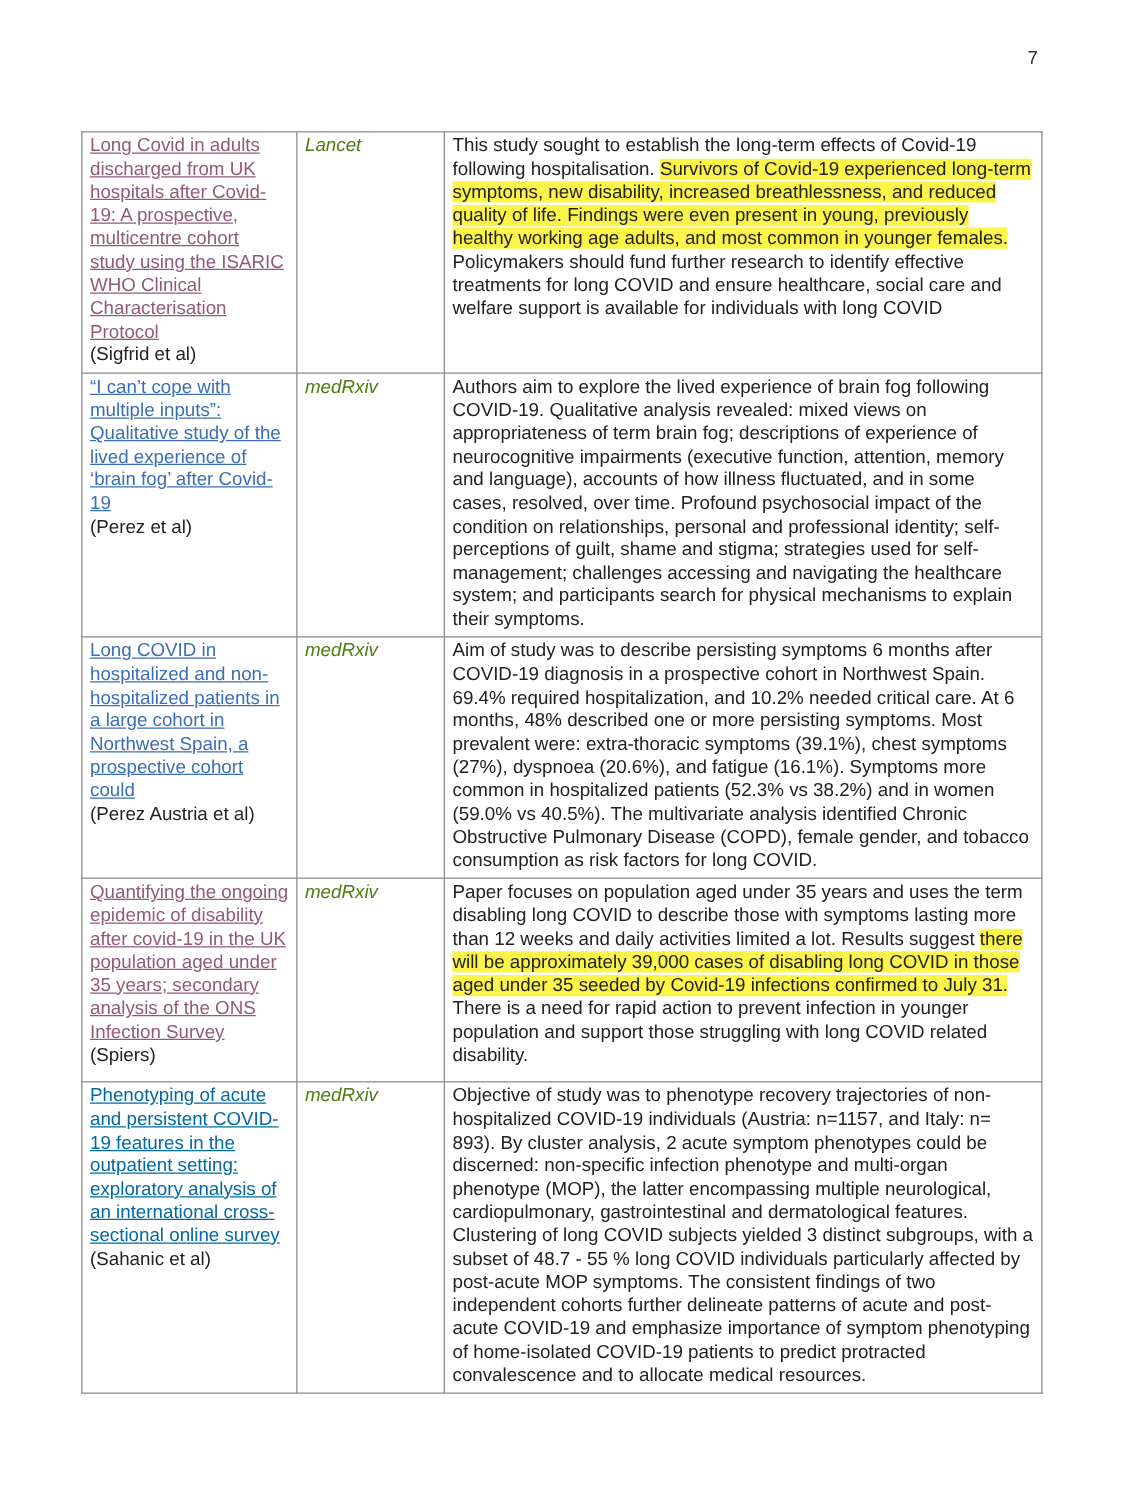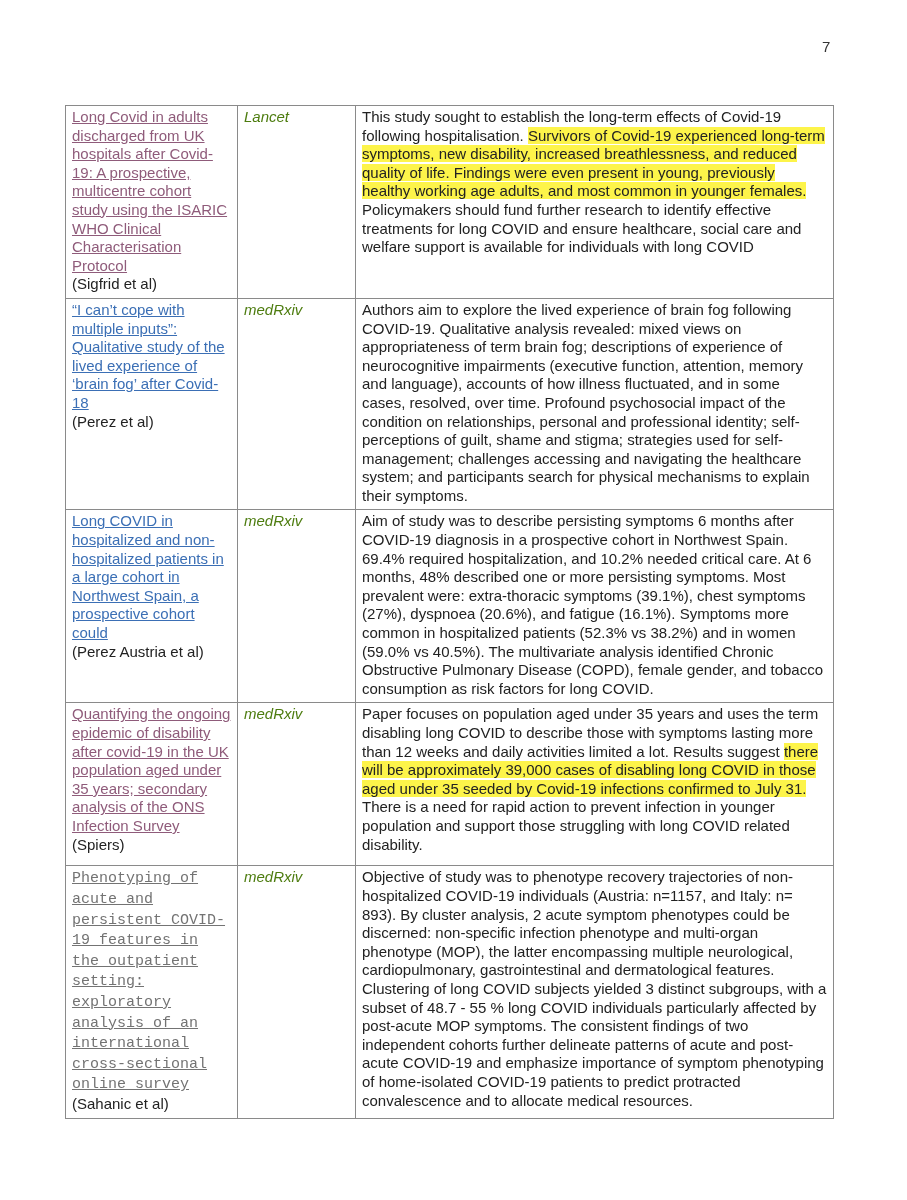--- a/index.html
+++ b/index.html
@@ -56,21 +56,21 @@
       <td>
         <span class="journal">Lancet</span>
       </td>
       <td>
         <span>This study sought to establish the long-term effects of Covid-19 following hospitalisation. </span><span class="hl" style="background: rgb(253, 244, 74);">Survivors of Covid-19 experienced long-term symptoms, new disability, increased breathlessness, and reduced quality of life. Findings were even present in young, previously healthy working age adults, and most common in younger females.</span><span> Policymakers should fund further research to identify effective treatments for long COVID and ensure healthcare, social care and welfare support is available for individuals with long COVID</span>
       </td>
     </tr>
 
     <tr style="height:190px">
       <td>
-        <a class="title-link unvisited" style="color: rgb(59, 111, 181);">“I can’t cope with multiple inputs”: Qualitative study of the lived experience of ‘brain fog’ after Covid-18</a>
+        <a class="title-link unvisited" style="color: rgb(59, 111, 181);">“I can’t cope with multiple inputs”: Qualitative study of the lived experience of ‘brain fog’ after Covid-19</a>
         <span class="author">(Perez et al)</span>
       </td>
       <td>
         <span class="journal">medRxiv</span>
       </td>
       <td>
         <span>Authors aim to explore the lived experience of brain fog following COVID-19. Qualitative analysis revealed: mixed views on appropriateness of term brain fog; descriptions of experience of neurocognitive impairments (executive function, attention, memory and language), accounts of how illness fluctuated, and in some cases, resolved, over time. Profound psychosocial impact of the condition on relationships, personal and professional identity; self-perceptions of guilt, shame and stigma; strategies used for self-management; challenges accessing and navigating the healthcare system; and participants search for physical mechanisms to explain their symptoms.</span>
       </td>
     </tr>
 
@@ -95,21 +95,21 @@
       <td>
         <span class="journal">medRxiv</span>
       </td>
       <td>
         <span>Paper focuses on population aged under 35 years and uses the term disabling long COVID to describe those with symptoms lasting more than 12 weeks and daily activities limited a lot. Results suggest </span><span class="hl" style="background: rgb(253, 244, 74);">there will be approximately 39,000 cases of disabling long COVID in those aged under 35 seeded by Covid-19 infections confirmed to July 31.</span><span> There is a need for rapid action to prevent infection in younger population and support those struggling with long COVID related disability.</span>
       </td>
     </tr>
 
     <tr style="height:217px">
       <td>
-        <a class="title-link unvisited" style="color: #737373; font-family: Liberation Mono, monospace;">Phenotyping of acute and persistent COVID-19 features in the outpatient setting: exploratory analysis of an international cross-sectional online survey</a>
+        <a class="title-link unvisited" style="color: #0369a1;">Phenotyping of acute and persistent COVID-19 features in the outpatient setting: exploratory analysis of an international cross-sectional online survey</a>
         <span class="author">(Sahanic et al)</span>
       </td>
       <td>
         <span class="journal">medRxiv</span>
       </td>
       <td>
         <span>Objective of study was to phenotype recovery trajectories of non-hospitalized COVID-19 individuals (Austria: n=1157, and Italy: n= 893).  By cluster analysis, 2 acute symptom phenotypes could be discerned: non-specific infection phenotype and multi-organ phenotype (MOP), the latter encompassing multiple neurological, cardiopulmonary, gastrointestinal and dermatological features. Clustering of long COVID subjects yielded 3 distinct subgroups, with a subset of 48.7 - 55 % long COVID individuals particularly affected by post-acute MOP symptoms.  The consistent findings of two independent cohorts further delineate patterns of acute and post-acute COVID-19 and emphasize importance of symptom phenotyping of home-isolated COVID-19 patients to predict protracted convalescence and to allocate medical resources.</span>
       </td>
     </tr>
   </tbody>

